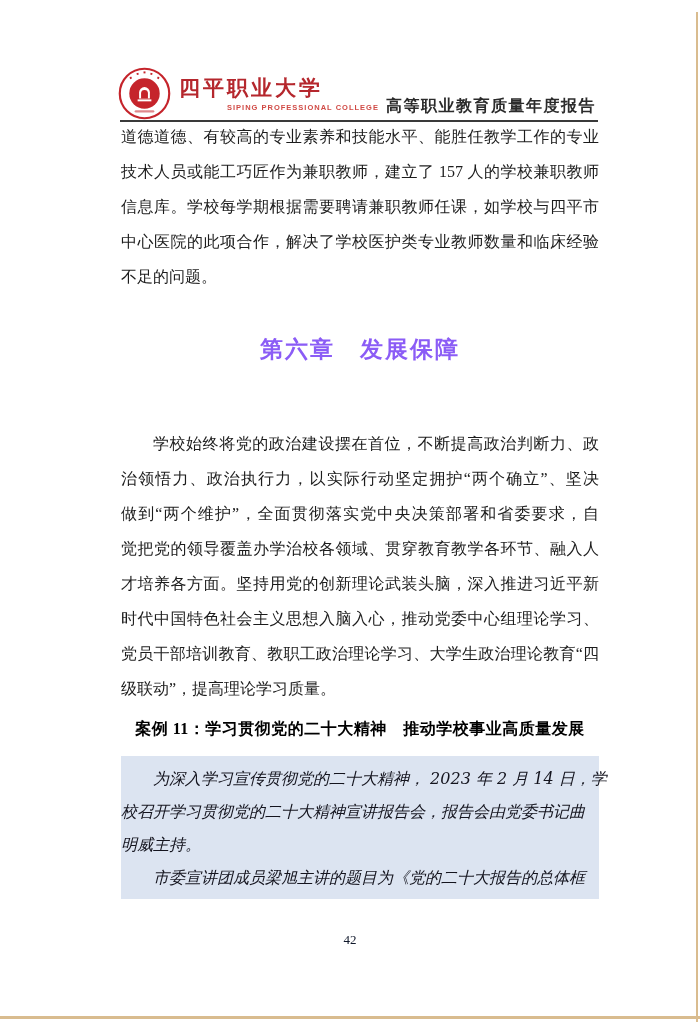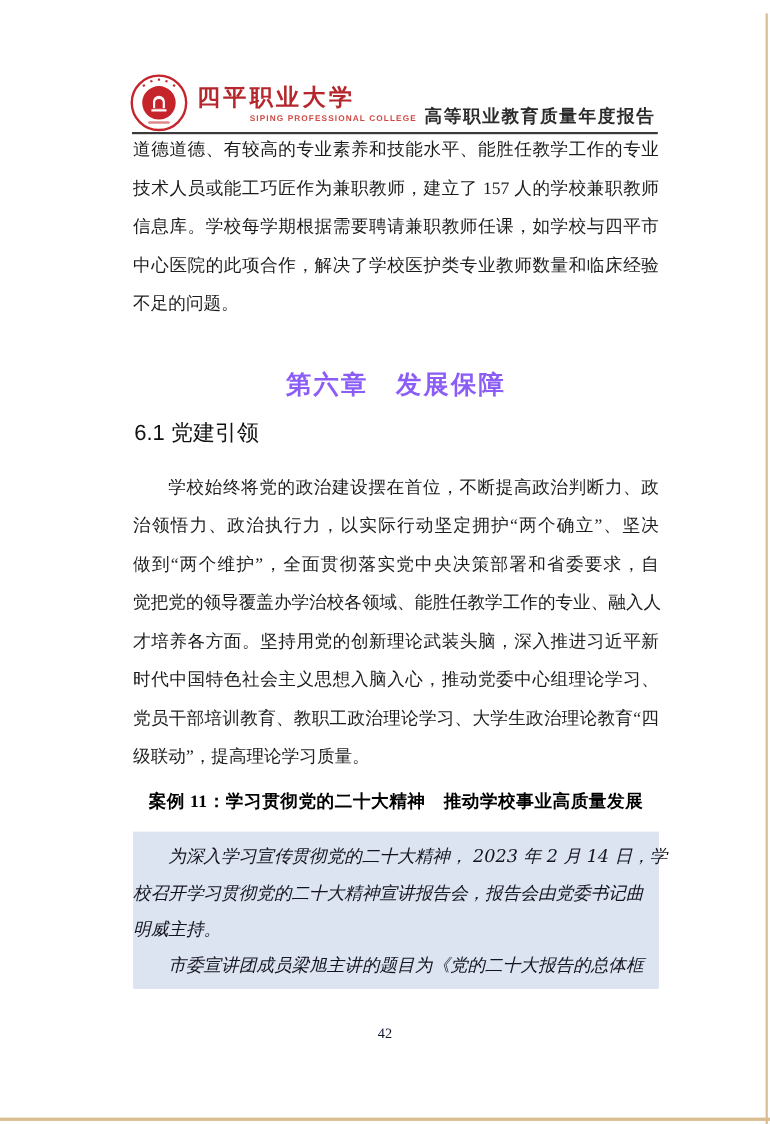--- a/index.html
+++ b/index.html
@@ -87,27 +87,26 @@
 
   <div class="para para1">
       <div class="line">道德道德、有较高的专业素养和技能水平、能胜任教学工作的专业</div>
       <div class="line">技术人员或能工巧匠作为兼职教师，建立了 157 人的学校兼职教师</div>
       <div class="line">信息库。学校每学期根据需要聘请兼职教师任课，如学校与四平市</div>
       <div class="line">中心医院的此项合作，解决了学校医护类专业教师数量和临床经验</div>
       <div class="line line-end">不足的问题。</div>
     </div>
 
   <h1 class="chapter-title">第六章　发展保障</h1>
-  <h2 class="section-title">6.1 党建引领</h2>
 
   <div class="para para2 indent-first">
       <div class="line">学校始终将党的政治建设摆在首位，不断提高政治判断力、政</div>
       <div class="line">治领悟力、政治执行力，以实际行动坚定拥护“两个确立”、坚决</div>
       <div class="line">做到“两个维护”，全面贯彻落实党中央决策部署和省委要求，自</div>
-      <div class="line">觉把党的领导覆盖办学治校各领域、能胜任教学工作的专业、融入人</div>
+      <div class="line">觉把党的领导覆盖办学治校各领域、贯穿教育教学各环节、融入人</div>
       <div class="line">才培养各方面。坚持用党的创新理论武装头脑，深入推进习近平新</div>
       <div class="line">时代中国特色社会主义思想入脑入心，推动党委中心组理论学习、</div>
       <div class="line">党员干部培训教育、教职工政治理论学习、大学生政治理论教育“四</div>
       <div class="line line-end">级联动”，提高理论学习质量。</div>
     </div>
 
   <div class="case-heading">案例 11：学习贯彻党的二十大精神　推动学校事业高质量发展</div>
 
   <div class="highlight-block">
     <div class="hl-para indent-first">

